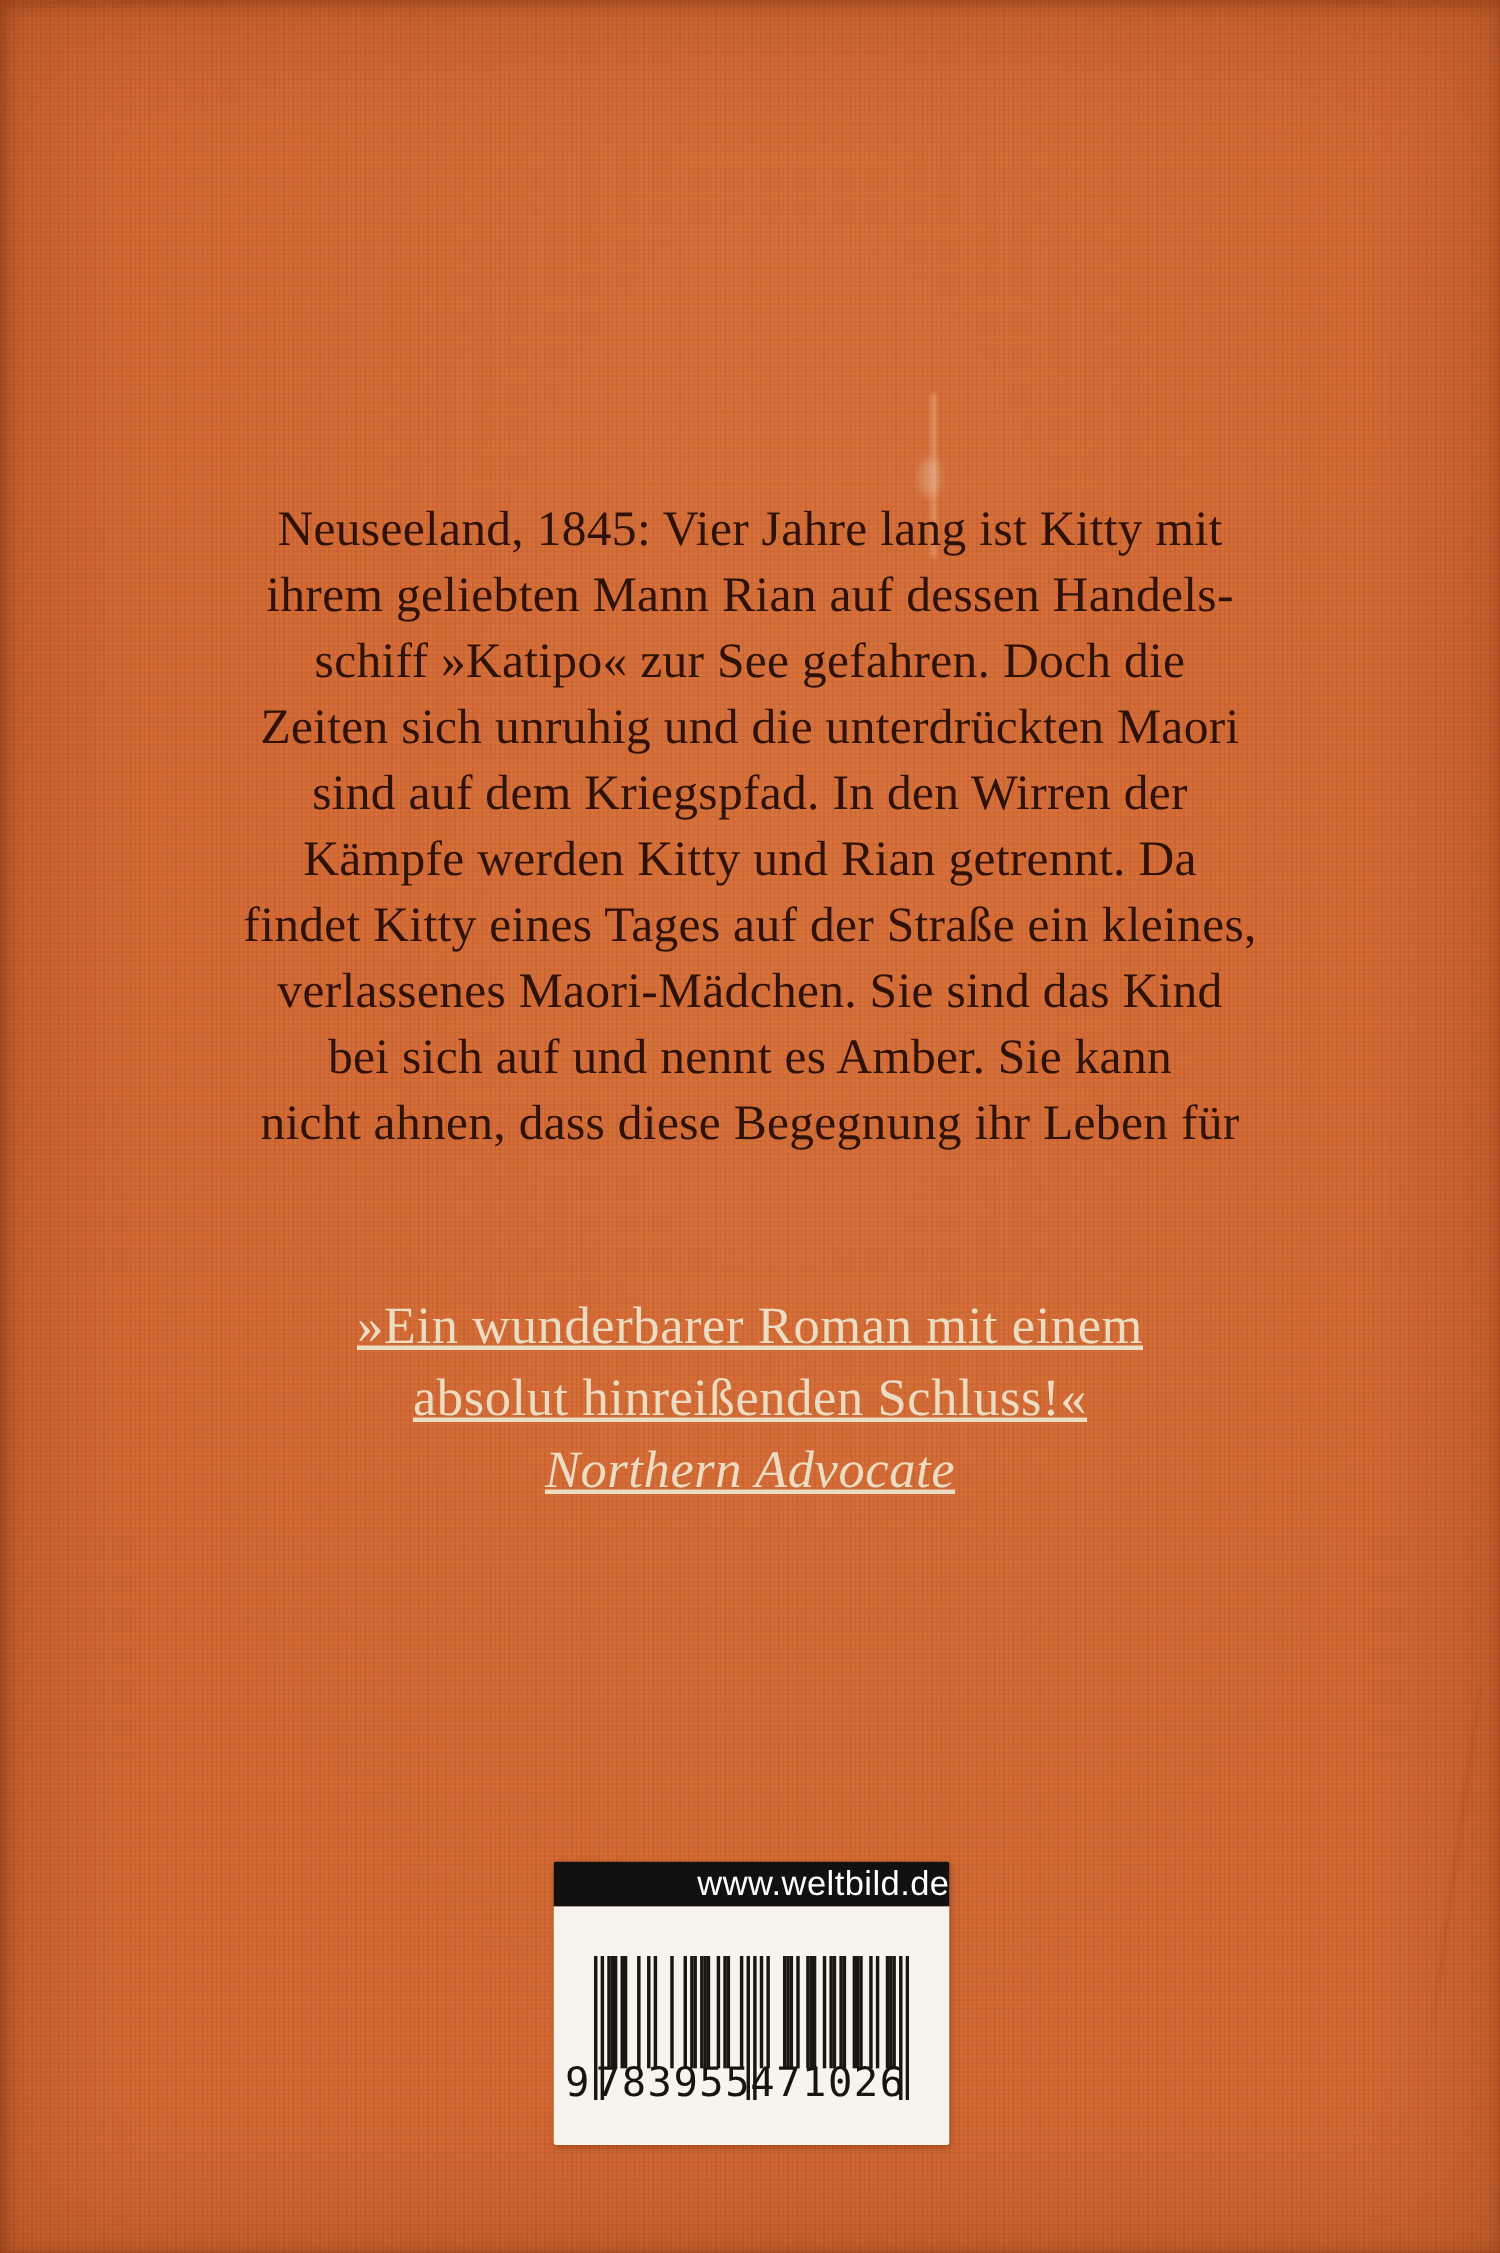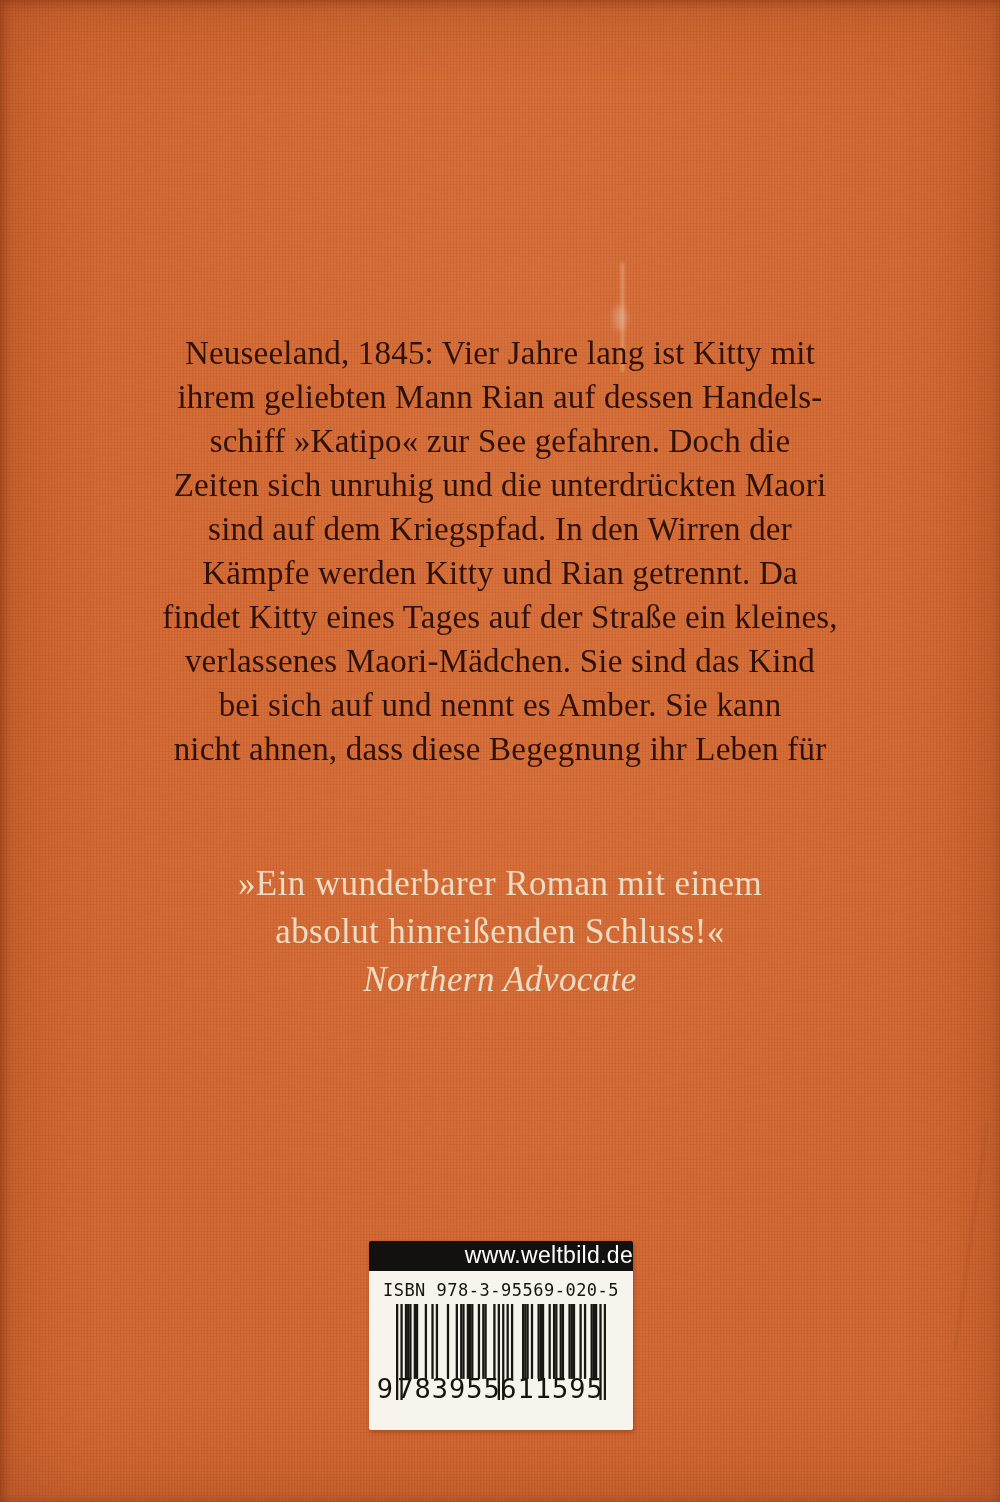--- a/index.html
+++ b/index.html
@@ -51,20 +51,21 @@
     color: var(--blurb-text);
     letter-spacing: 0.2px;
   }
 
   .quote {
     position: absolute; left: 60px; right: 60px; top: 860px;
     text-align: center;
     font-size: 35px; line-height: 48px;
     color: var(--quote-text);
     letter-spacing: 0.4px;
+    text-decoration: underline;
   }
   .quote .attribution { font-style: italic; }
 
   .publisher-label {
     position: absolute; left: 369px; top: 1241px; width: 264px;
     border-radius: 2px;
     box-shadow: 1px 2px 4px rgba(90,30,0,0.35);
     overflow: hidden;
   }
   .label-bar {
@@ -130,21 +131,20 @@
     <div>»Ein wunderbarer Roman mit einem</div>
     <div>absolut hinreißenden Schluss!«</div>
     <div class="attribution">Northern Advocate</div>
   </div>
 
   <div class="publisher-label">
     <div class="label-bar">
       <span>www.weltbild.de</span>
     </div>
     <div class="label-body">
-      <div class="isbn-text">ISBN 978-3-95569-020-5</div>
       <div class="barcode-wrap">
         <svg id="barcode-svg" class="bars" viewBox="0 0 95 100" preserveAspectRatio="none" xmlns="http://www.w3.org/2000/svg">
             <rect x="0" y="0" width="1.04" height="100"></rect>
             <rect x="2" y="0" width="1.04" height="100"></rect>
             <rect x="4" y="0" width="1.04" height="78"></rect>
             <rect x="5" y="0" width="1.04" height="78"></rect>
             <rect x="6" y="0" width="1.04" height="78"></rect>
             <rect x="8" y="0" width="1.04" height="78"></rect>
             <rect x="9" y="0" width="1.04" height="78"></rect>
             <rect x="13" y="0" width="1.04" height="78"></rect>
@@ -183,18 +183,18 @@
             <rect x="83" y="0" width="1.04" height="78"></rect>
             <rect x="85" y="0" width="1.04" height="78"></rect>
             <rect x="88" y="0" width="1.04" height="78"></rect>
             <rect x="89" y="0" width="1.04" height="78"></rect>
             <rect x="90" y="0" width="1.04" height="78"></rect>
             <rect x="92" y="0" width="1.04" height="100"></rect>
             <rect x="94" y="0" width="1.04" height="100"></rect>
           </svg>
         <span class="bc-digit d-first">9</span>
         <span class="bc-digit d-left">783955</span>
-        <span class="bc-digit d-right">611595</span>
+        <span class="bc-digit d-right">471026</span>
       </div>
     </div>
   </div>
 
 </div>
 
 </body></html>

